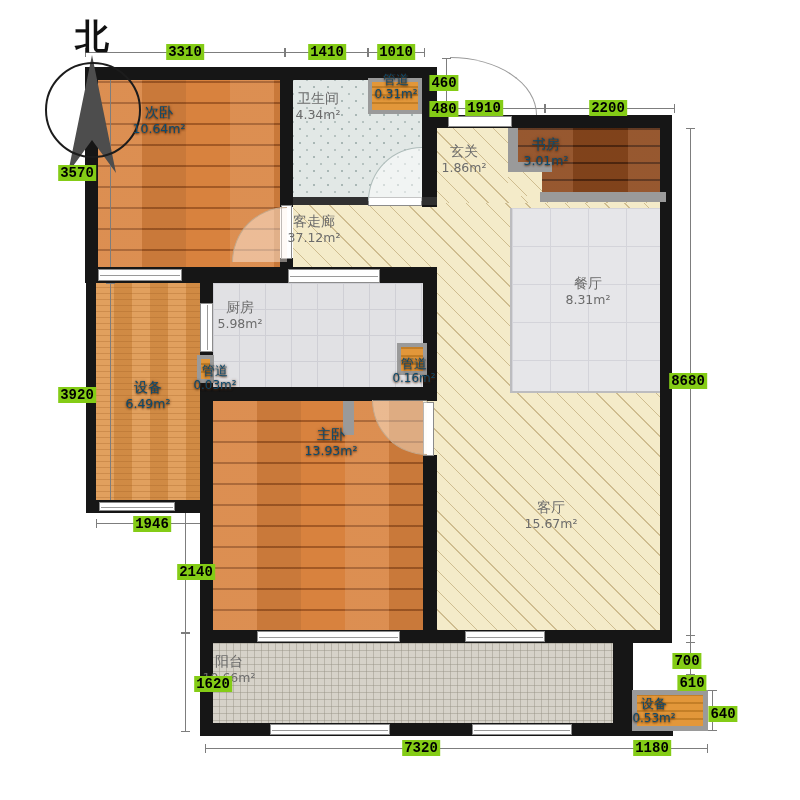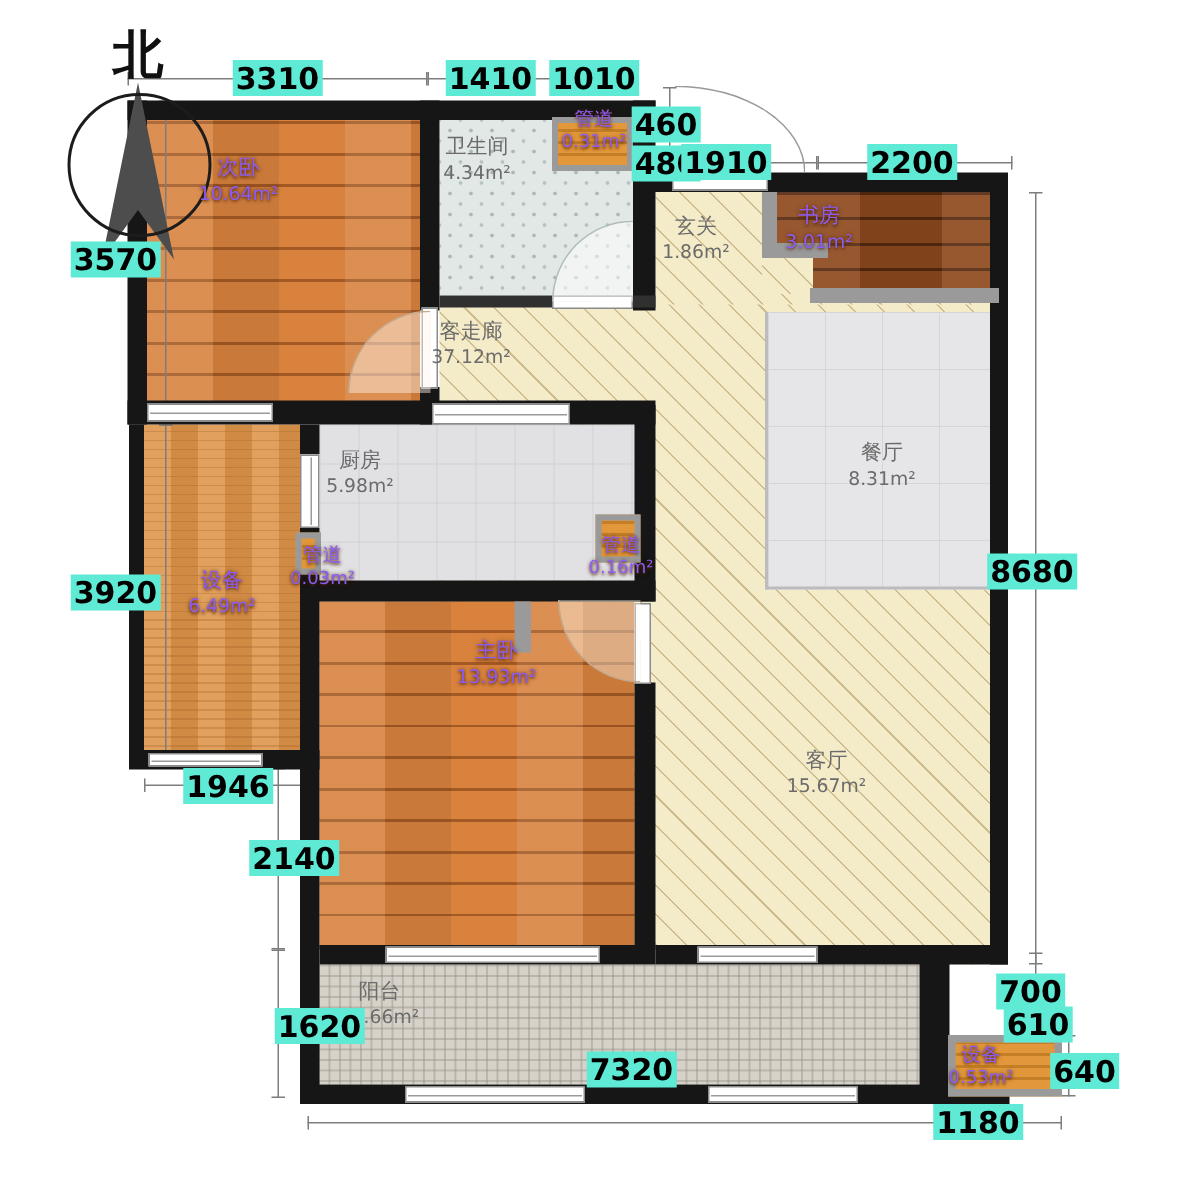--- a/index.html
+++ b/index.html
@@ -44,25 +44,25 @@
   .gray{background:#9a9a9a;z-index:6;}
   .win{background:#fff;border:1px solid #8b8b8b;z-index:7;}
   .win-h:after{content:"";position:absolute;left:1px;right:1px;top:50%;height:1px;background:#9a9a9a;}
   .win-v:after{content:"";position:absolute;top:1px;bottom:1px;left:50%;width:1px;background:#9a9a9a;}
   .door{background:#fff;border:1px solid #8b8b8b;z-index:8;}
   .arc{z-index:8;}
   
   .room-label{position:absolute;transform:translateX(-50%);text-align:center;z-index:20;
     white-space:nowrap;color:#6b6b6b;font-size:14px;line-height:17px;}
   .room-label .area{display:block;font-size:12.5px;line-height:16px;}
-  .on-wood{color:#8b5cf6;text-shadow:0 1px 2px rgba(80,35,0,.85),0 0 3px rgba(80,35,0,.5);}
+  .on-wood{color:#0c4a6e;text-shadow:0 1px 2px rgba(80,35,0,.85),0 0 3px rgba(80,35,0,.5);}
   .sm{font-size:13px;line-height:15px;}
   .sm .area{font-size:12px;line-height:14px;}
-  .dim{position:absolute;transform:translate(-50%,-50%);background:#5eead4;padding:0 2px;
-    font-weight:700;font-size:20px;color:#000;white-space:nowrap;z-index:30;}
+  .dim{position:absolute;transform:translate(-50%,-50%);background:#84cc16;padding:0 2px;
+    font-weight:700;font-size:14px;color:#000;white-space:nowrap;z-index:30;font-family:Liberation Mono, monospace;}
   .dlh{position:absolute;height:1px;background:#7d7d7d;z-index:3;}
   .dlh:before,.dlh:after{content:"";position:absolute;top:-4px;width:1px;height:9px;background:#7d7d7d;}
   .dlh:before{left:0;}.dlh:after{right:0;}
   .dlv{position:absolute;width:1px;background:#7d7d7d;z-index:3;}
   .dlv:before,.dlv:after{content:"";position:absolute;left:-4px;width:9px;height:1px;background:#7d7d7d;}
   .dlv:before{top:0;}.dlv:after{bottom:0;}
   
   #compass{position:absolute;left:30px;top:6px;width:120px;height:160px;z-index:12;}
   #compass .n{position:absolute;left:62px;top:8px;transform:translateX(-50%);
     font-size:34px;font-weight:700;color:#111;}
@@ -163,21 +163,21 @@
     <span class="area">3.01m²</span>
   </div>
   <div class="room-label" style="left:314px;top:213px">
     <span>客走廊</span>
     <span class="area">37.12m²</span>
   </div>
   <div class="room-label" style="left:240px;top:299px">
     <span>厨房</span>
     <span class="area">5.98m²</span>
   </div>
-  <div class="room-label" style="left:588px;top:294px">
+  <div class="room-label" style="left:588px;top:275px">
     <span>餐厅</span>
     <span class="area">8.31m²</span>
   </div>
   <div class="room-label on-wood" style="left:148px;top:379px">
     <span>设备</span>
     <span class="area">6.49m²</span>
   </div>
   <div class="room-label on-wood sm" style="left:215px;top:363px">
     <span>管道</span>
     <span class="area">0.03m²</span>
@@ -187,21 +187,21 @@
     <span class="area">0.16m²</span>
   </div>
   <div class="room-label on-wood" style="left:331px;top:426px">
     <span>主卧</span>
     <span class="area">13.93m²</span>
   </div>
   <div class="room-label" style="left:551px;top:499px">
     <span>客厅</span>
     <span class="area">15.67m²</span>
   </div>
-  <div class="room-label" style="left:253px;top:653px">
+  <div class="room-label" style="left:229px;top:653px">
     <span>阳台</span>
     <span class="area">10.66m²</span>
   </div>
   <div class="room-label on-wood sm" style="left:654px;top:696px">
     <span>设备</span>
     <span class="area">0.53m²</span>
   </div>
 
   <div class="dlh" style="left:85px;top:52px;width:200px"></div>
   <div class="dlh" style="left:285px;top:52px;width:83px"></div>
@@ -230,21 +230,21 @@
   <div class="dim" style="left:608px;top:108px">2200</div>
   <div class="dim" style="left:77px;top:173px">3570</div>
   <div class="dim" style="left:77px;top:395px">3920</div>
   <div class="dim" style="left:152px;top:524px">1946</div>
   <div class="dim" style="left:196px;top:572px">2140</div>
   <div class="dim" style="left:213px;top:684px">1620</div>
   <div class="dim" style="left:688px;top:381px">8680</div>
   <div class="dim" style="left:687px;top:661px">700</div>
   <div class="dim" style="left:692px;top:683px">610</div>
   <div class="dim" style="left:723px;top:714px">640</div>
-  <div class="dim" style="left:421px;top:713px">7320</div>
+  <div class="dim" style="left:421px;top:748px">7320</div>
   <div class="dim" style="left:652px;top:748px">1180</div>
 
   <div id="compass">
     <div class="n">北</div>
     <div class="needle"></div>
     <div class="circle"></div>
   </div>
 
 </div>
 

